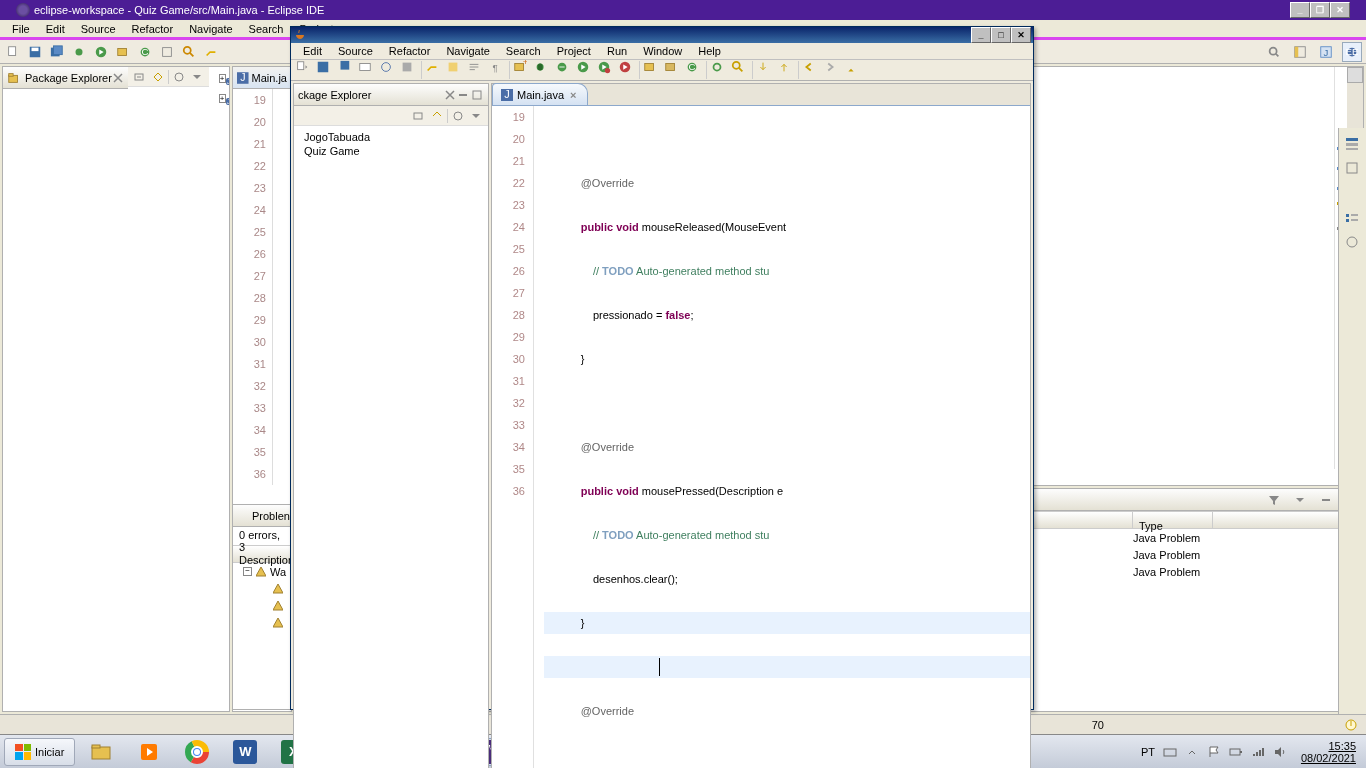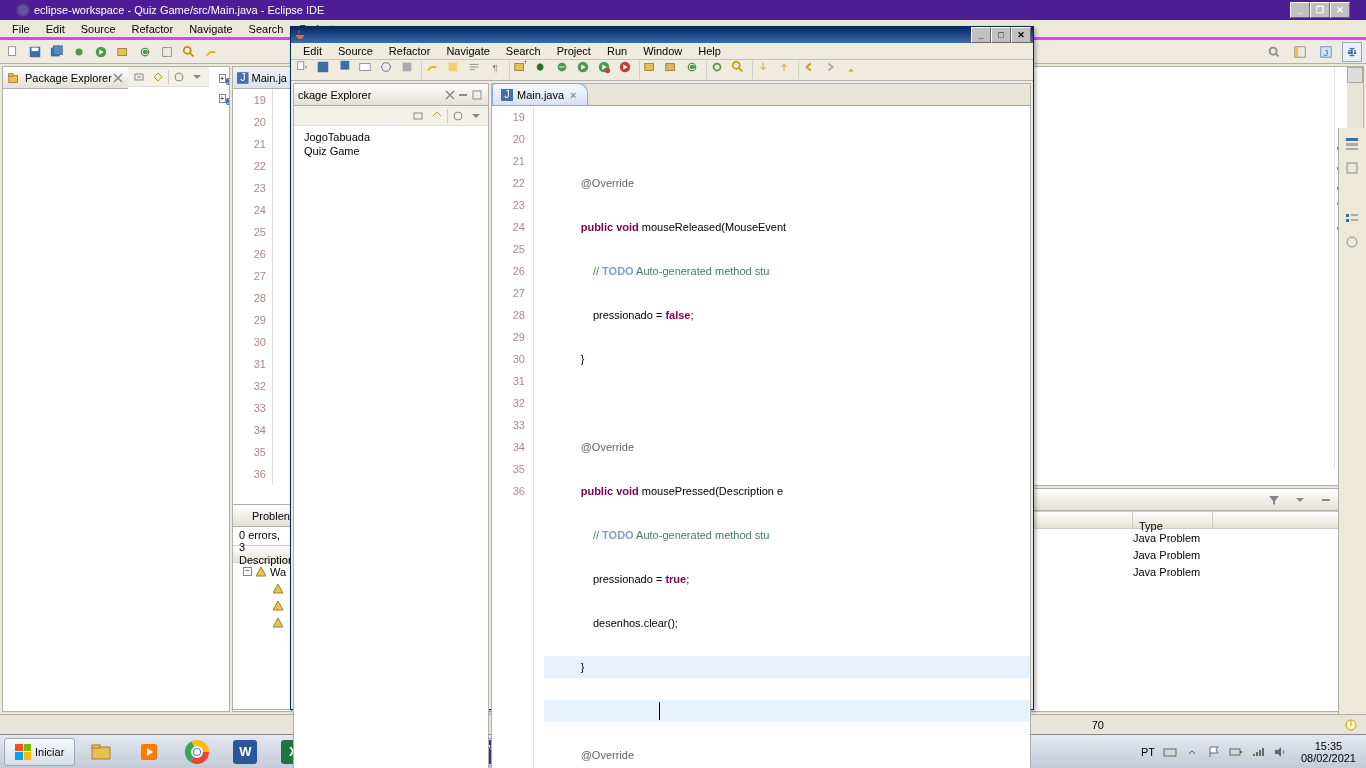--- a/index.html
+++ b/index.html
@@ -111,21 +111,21 @@
 .taskbar { position: absolute; bottom: 0; left: 0; width: 1366px; height: 34px; background: linear-gradient(#e3e7ef, #c4cbd8); border-top: 1px solid #888; display: flex; align-items: center; padding: 0 4px; gap: 4px; }
 .start-btn { height: 28px; padding: 0 10px; display: flex; align-items: center; gap: 4px; background: linear-gradient(#f5f7fb, #d8dee8); border: 1px solid #a0a8b8; border-radius: 3px; }
 .win-logo { width: 16px; height: 16px; display: grid; grid-template: 1fr 1fr / 1fr 1fr; gap: 1px; }
 .win-logo span:nth-child(1){background:#f25022;} .win-logo span:nth-child(2){background:#7fba00;}
 .win-logo span:nth-child(3){background:#00a4ef;} .win-logo span:nth-child(4){background:#ffb900;}
 .task-ico { width: 44px; height: 28px; display: flex; align-items: center; justify-content: center; border: 1px solid transparent; border-radius: 2px; }
 .task-ico.active { background: #d0dae8; border-color: #8ca0c0; }
 .task-ico svg, .task-ico .app { width: 24px; height: 24px; }
 .app { border-radius: 3px; display: flex; align-items: center; justify-content: center; color: #fff; font-weight: bold; font-size: 13px; }
 .tray { margin-left: auto; display: flex; align-items: center; gap: 8px; }
-.clock { text-align: center; font-size: 10px; line-height: 12px; padding: 0 6px; }
+.clock { text-align: right; font-size: 10px; line-height: 12px; padding: 0 6px; text-decoration: underline; }
 .tray-ico { width: 14px; height: 14px; }
 
 
 .c-blue { fill: #3a6ea5; } .c-yel { fill: #e6c050; } .c-grn { fill: #4a9a4a; }
 .c-red { fill: #c04040; }
 </style>
 </head>
 <body>
 
 <div class="outer-window">
@@ -628,21 +628,20 @@
 <div class="cl"></div>
 <div class="cl">            <span class="ann">@Override</span></div>
 <div class="cl">            <span class="kw">public</span> <span class="kw">void</span><span> mouseReleased(MouseEvent</span></div>
 <div class="cl">                <span class="cm"><span>// </span><span class="todo">TODO</span><span> Auto-generated method stu</span></span></div>
 <div class="cl">                <span>pressionado = </span><span class="kw">false</span><span>;</span></div>
 <div class="cl">            <span>}</span></div>
 <div class="cl"></div>
 <div class="cl">            <span class="ann">@Override</span></div>
 <div class="cl">            <span class="kw">public</span> <span class="kw">void</span><span> mousePressed(Description e</span></div>
 <div class="cl">                <span class="cm"><span>// </span><span class="todo">TODO</span><span> Auto-generated method stu</span></span></div>
-<div class="cl">                <span>pressionado = </span><span class="kw">true</span><span>;</span></div>
 <div class="cl">                <span>desenhos.clear();</span></div>
 <div class="cl hl">            <span>}</span></div>
 <div class="cl cursor-line">            </div>
 <div class="cl">            <span class="ann">@Override</span></div>
 
 
 
         </div>
       </div>
 

